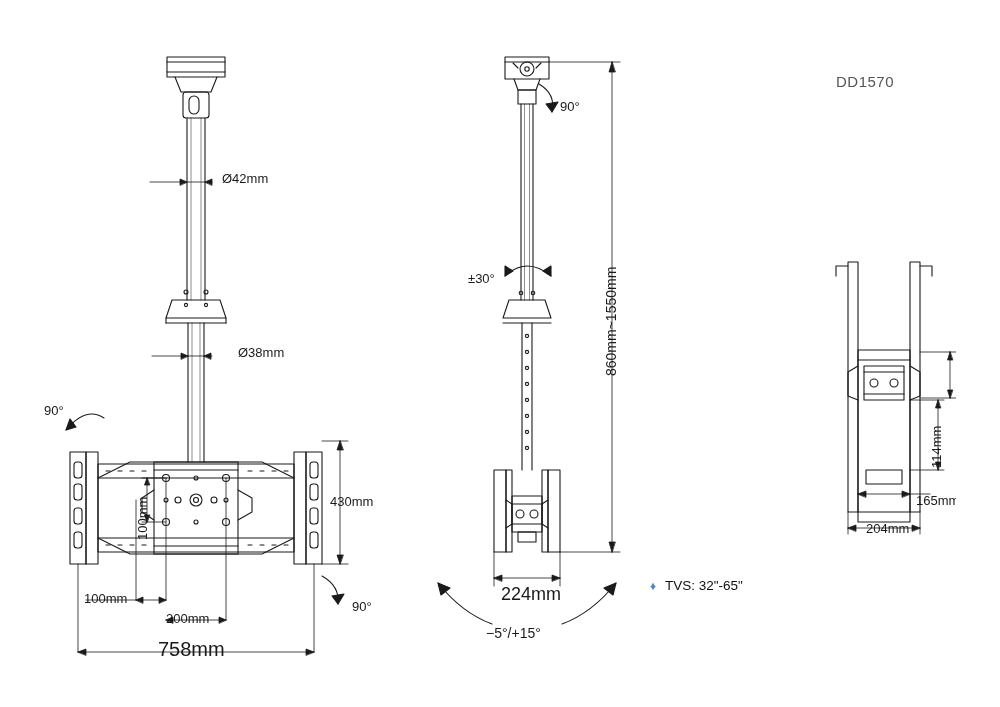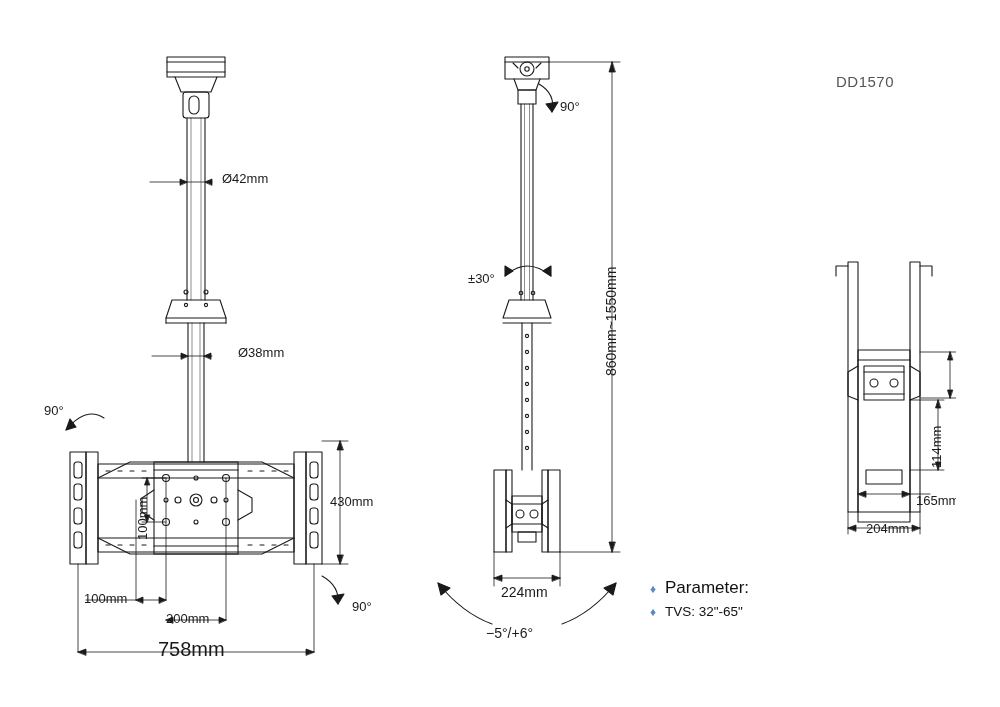--- a/index.html
+++ b/index.html
@@ -376,30 +376,27 @@
   <div class="lbl" style="left:352px; top:600px;">90°</div>
   <div class="lbl" style="left:330px; top:495px;">430mm</div>
   <div class="lbl vert" style="left:136px; top:540px;">100mm</div>
   <div class="lbl" style="left:84px; top:592px;">100mm</div>
   <div class="lbl" style="left:166px; top:612px;">200mm</div>
   <div class="lbl" style="left:158px; top:638px; font-size:20px;">758mm</div>
 
   <div class="lbl" style="left:560px; top:100px;">90°</div>
   <div class="lbl" style="left:468px; top:272px;">±30°</div>
   <div class="lbl vert" style="left:604px; top:376px; font-size:14px;">860mm~1550mm</div>
-  <div class="lbl" style="left:501px; top:585px; font-size:14px;">224mm</div>
-  <div class="lbl" style="left:486px; top:626px; font-size:14px;">−5°/+6°</div>
+  <div class="lbl" style="left:501px; top:585px; font-size:18px;">224mm</div>
+  <div class="lbl" style="left:486px; top:626px; font-size:14px;">−5°/+15°</div>
 
   <div class="lbl vert" style="left:960px; top:396px;">194mm</div>
   <div class="lbl vert" style="left:930px; top:468px;">114mm</div>
   <div class="lbl" style="left:916px; top:494px;">165mm</div>
   <div class="lbl" style="left:866px; top:522px;">204mm</div>
 
   <div class="param-block">
-    <div class="param-title">
-      <span class="diamond">♦</span><span>Parameter:</span>
-    </div>
     <div class="param-line">
       <span class="diamond">♦</span><span>TVS: 32"-65"</span>
     </div>
   </div>
 
 </div>
 
 </body></html>

